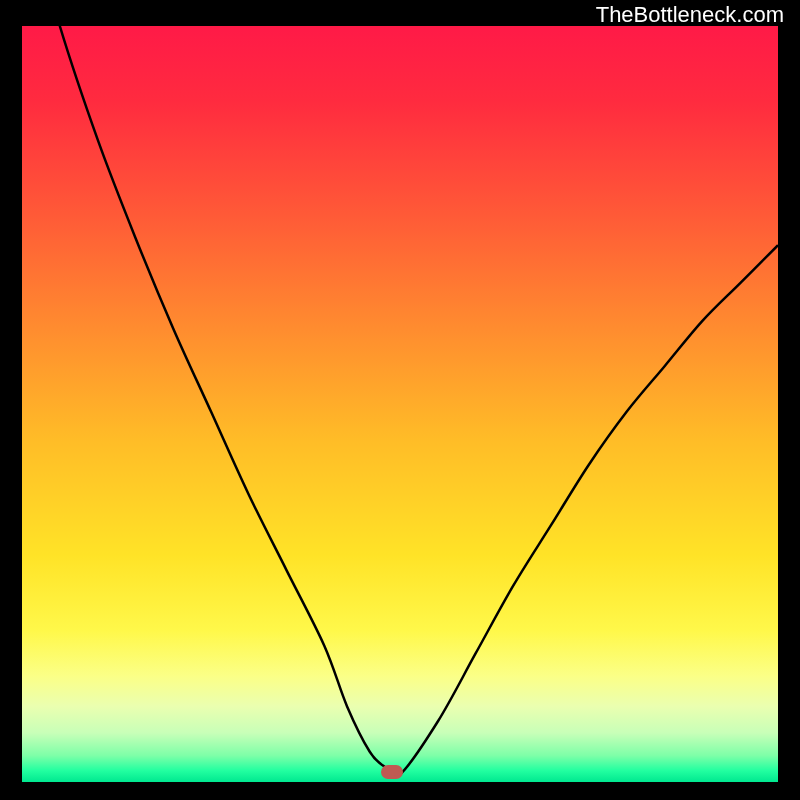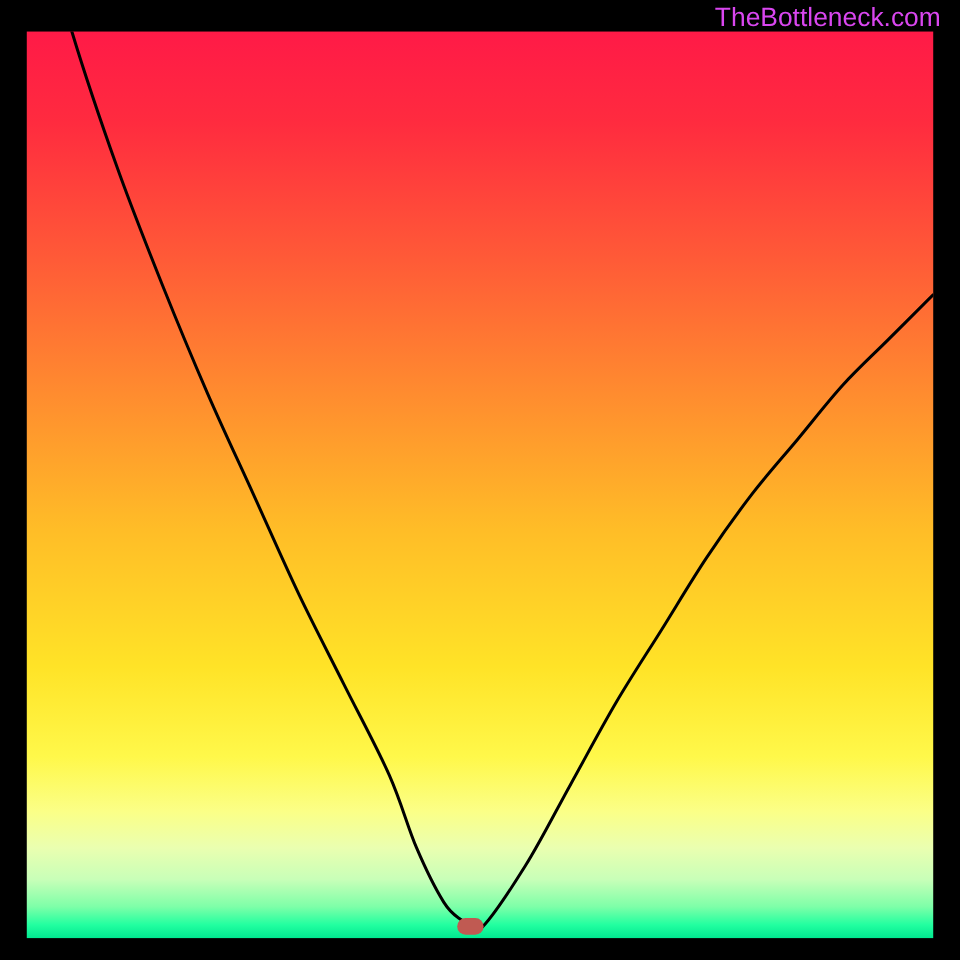--- a/index.html
+++ b/index.html
@@ -14,21 +14,21 @@
   .outer {
     width: 800px;
     height: 800px;
     background: #000;
     position: relative;
   }
   .watermark {
     position: absolute;
     top: 2px;
     right: 16px;
-    color: #d946ef;
+    color: #ffffff;
     font-size: 22px;
     font-weight: 500;
     font-family: Arial, sans-serif;
     z-index: 10;
   }
   .plot-area {
     position: absolute;
     left: 22px;
     top: 26px;
     width: 756px;

